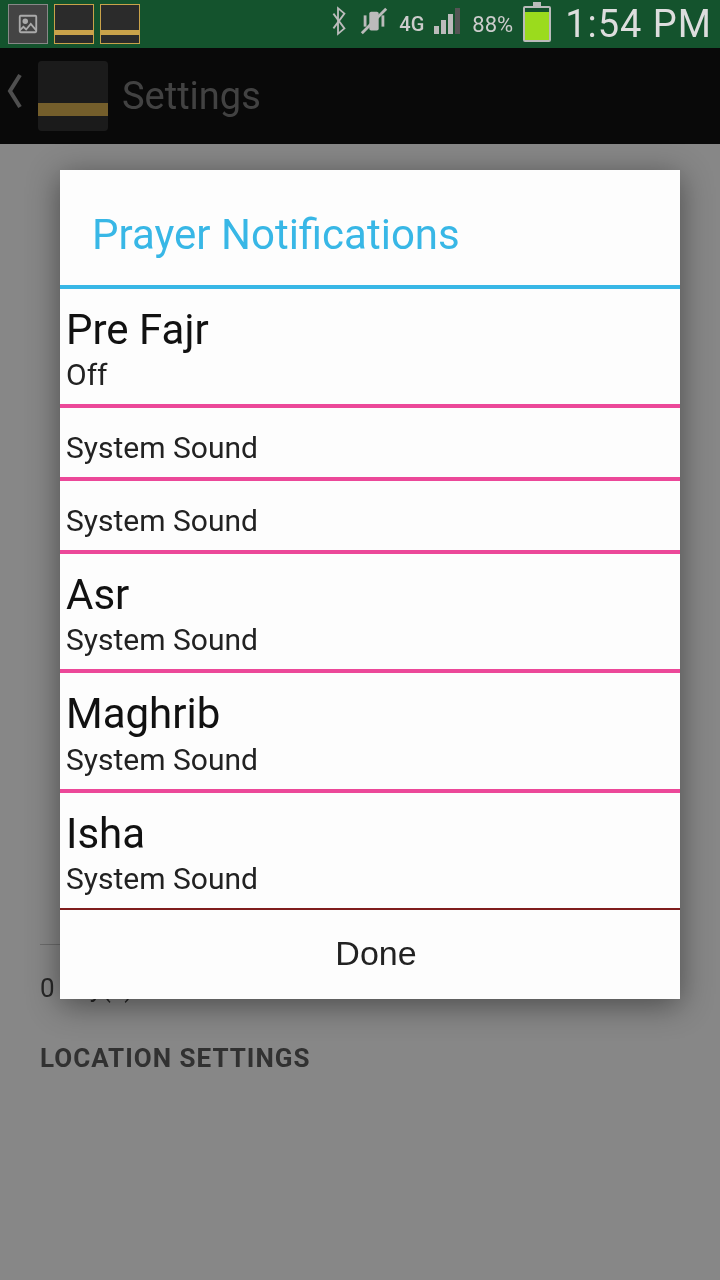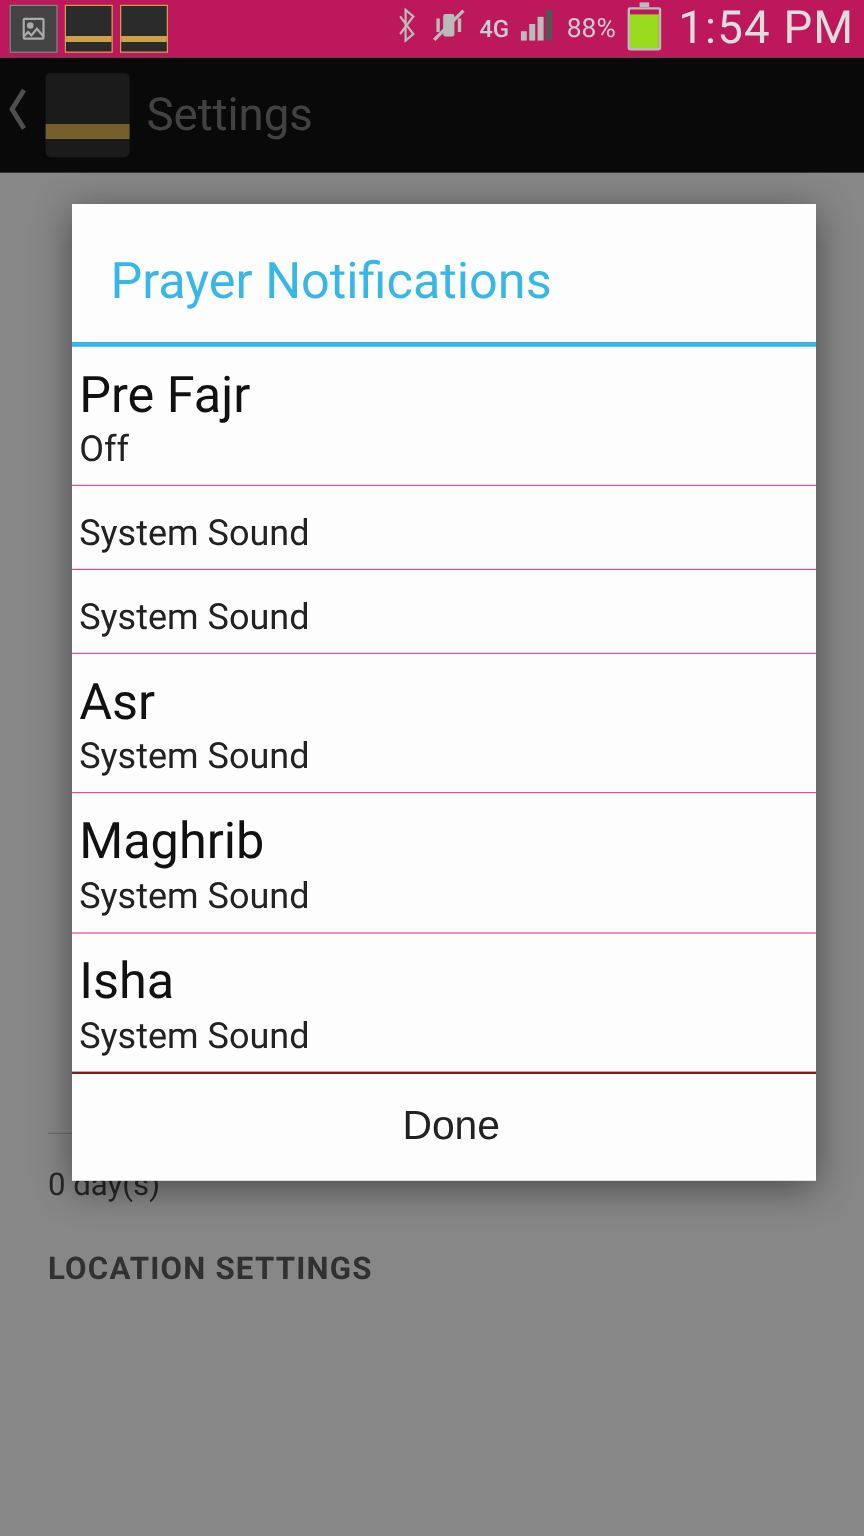--- a/index.html
+++ b/index.html
@@ -6,21 +6,21 @@
   html, body {
     width: 720px;
     height: 1280px;
     overflow: hidden;
     font-family: Roboto, "Helvetica Neue", Arial, sans-serif;
     background: #e9e9e9;
   }
   
   .status-bar {
     height: 48px;
-    background: #be185d;
+    background: #14532d;
     color: #ccc;
     display: flex;
     align-items: center;
     padding: 0 8px;
     font-size: 28px;
   }
   .status-left { display: flex; align-items: center; gap: 6px; }
   .status-right { margin-left: auto; display: flex; align-items: center; gap: 10px; }
   .notif-icon {
     width: 40px; height: 40px;
@@ -119,21 +119,21 @@
     font-weight: 400;
     padding: 40px 32px 26px;
   }
   .dialog-title-rule {
     height: 4px;
     background: #38b7e6;
   }
   .dlg-list { }
   .dlg-item {
     padding: 18px 6px 12px;
-    border-bottom: 1px solid #ec4899;
+    border-bottom: 4px solid #ec4899;
   }
   .dlg-item:last-child { border-bottom: 2px solid #7f1d1d; }
   .dlg-item-title {
     font-size: 42px;
     color: #111;
     font-weight: 400;
     line-height: 1.1;
   }
   .dlg-item-sub {
     font-size: 30px;

